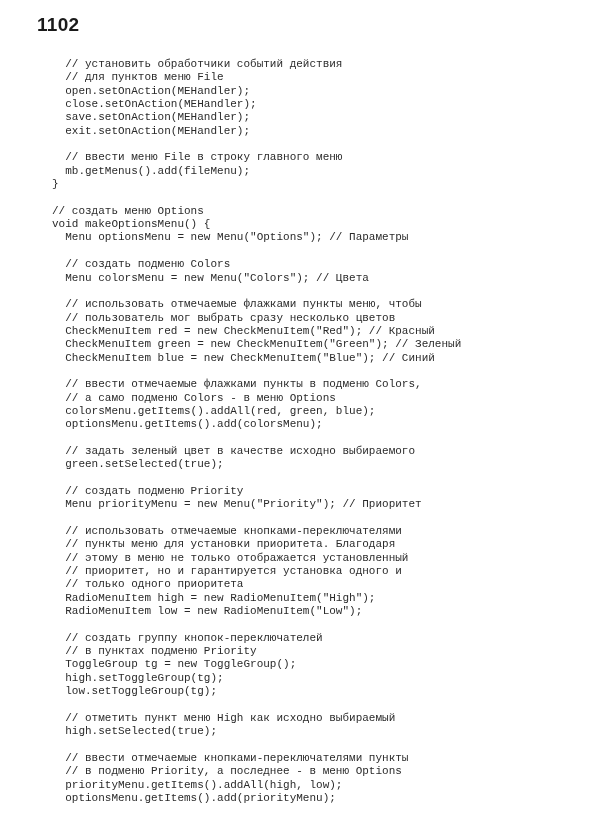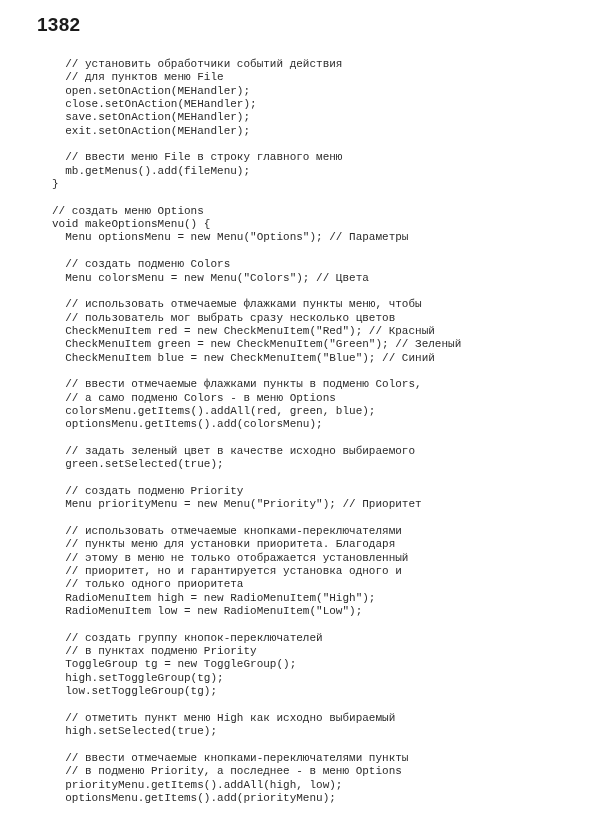--- a/index.html
+++ b/index.html
@@ -17,16 +17,16 @@
       font-family: "Liberation Mono", monospace;
       font-size: 11px; line-height: 13.35px;
       color: #2a2a2a; white-space: pre;
     }
     .code-line { display: block; height: 13.35px; }
   </style>
 </head>
 <body>
 
 <div class="header">
-  <span class="page-num">1382</span>
+  <span class="page-num">1102</span>
 </div>
 
 <pre class="code"><span class="code-line">  // установить обработчики событий действия</span><span class="code-line">  // для пунктов меню File</span><span class="code-line">  open.setOnAction(MEHandler);</span><span class="code-line">  close.setOnAction(MEHandler);</span><span class="code-line">  save.setOnAction(MEHandler);</span><span class="code-line">  exit.setOnAction(MEHandler);</span><span class="code-line"></span><span class="code-line">  // ввести меню File в строку главного меню</span><span class="code-line">  mb.getMenus().add(fileMenu);</span><span class="code-line">}</span><span class="code-line"></span><span class="code-line">// создать меню Options</span><span class="code-line">void makeOptionsMenu() {</span><span class="code-line">  Menu optionsMenu = new Menu("Options"); // Параметры</span><span class="code-line"></span><span class="code-line">  // создать подменю Colors</span><span class="code-line">  Menu colorsMenu = new Menu("Colors"); // Цвета</span><span class="code-line"></span><span class="code-line">  // использовать отмечаемые флажками пункты меню, чтобы</span><span class="code-line">  // пользователь мог выбрать сразу несколько цветов</span><span class="code-line">  CheckMenuItem red = new CheckMenuItem("Red"); // Красный</span><span class="code-line">  CheckMenuItem green = new CheckMenuItem("Green"); // Зеленый</span><span class="code-line">  CheckMenuItem blue = new CheckMenuItem("Blue"); // Синий</span><span class="code-line"></span><span class="code-line">  // ввести отмечаемые флажками пункты в подменю Colors,</span><span class="code-line">  // а само подменю Colors - в меню Options</span><span class="code-line">  colorsMenu.getItems().addAll(red, green, blue);</span><span class="code-line">  optionsMenu.getItems().add(colorsMenu);</span><span class="code-line"></span><span class="code-line">  // задать зеленый цвет в качестве исходно выбираемого</span><span class="code-line">  green.setSelected(true);</span><span class="code-line"></span><span class="code-line">  // создать подменю Priority</span><span class="code-line">  Menu priorityMenu = new Menu("Priority"); // Приоритет</span><span class="code-line"></span><span class="code-line">  // использовать отмечаемые кнопками-переключателями</span><span class="code-line">  // пункты меню для установки приоритета. Благодаря</span><span class="code-line">  // этому в меню не только отображается установленный</span><span class="code-line">  // приоритет, но и гарантируется установка одного и</span><span class="code-line">  // только одного приоритета</span><span class="code-line">  RadioMenuItem high = new RadioMenuItem("High");</span><span class="code-line">  RadioMenuItem low = new RadioMenuItem("Low");</span><span class="code-line"></span><span class="code-line">  // создать группу кнопок-переключателей</span><span class="code-line">  // в пунктах подменю Priority</span><span class="code-line">  ToggleGroup tg = new ToggleGroup();</span><span class="code-line">  high.setToggleGroup(tg);</span><span class="code-line">  low.setToggleGroup(tg);</span><span class="code-line"></span><span class="code-line">  // отметить пункт меню High как исходно выбираемый</span><span class="code-line">  high.setSelected(true);</span><span class="code-line"></span><span class="code-line">  // ввести отмечаемые кнопками-переключателями пункты</span><span class="code-line">  // в подменю Priority, а последнее - в меню Options</span><span class="code-line">  priorityMenu.getItems().addAll(high, low);</span><span class="code-line">  optionsMenu.getItems().add(priorityMenu);</span></pre>
 
 </body></html>

